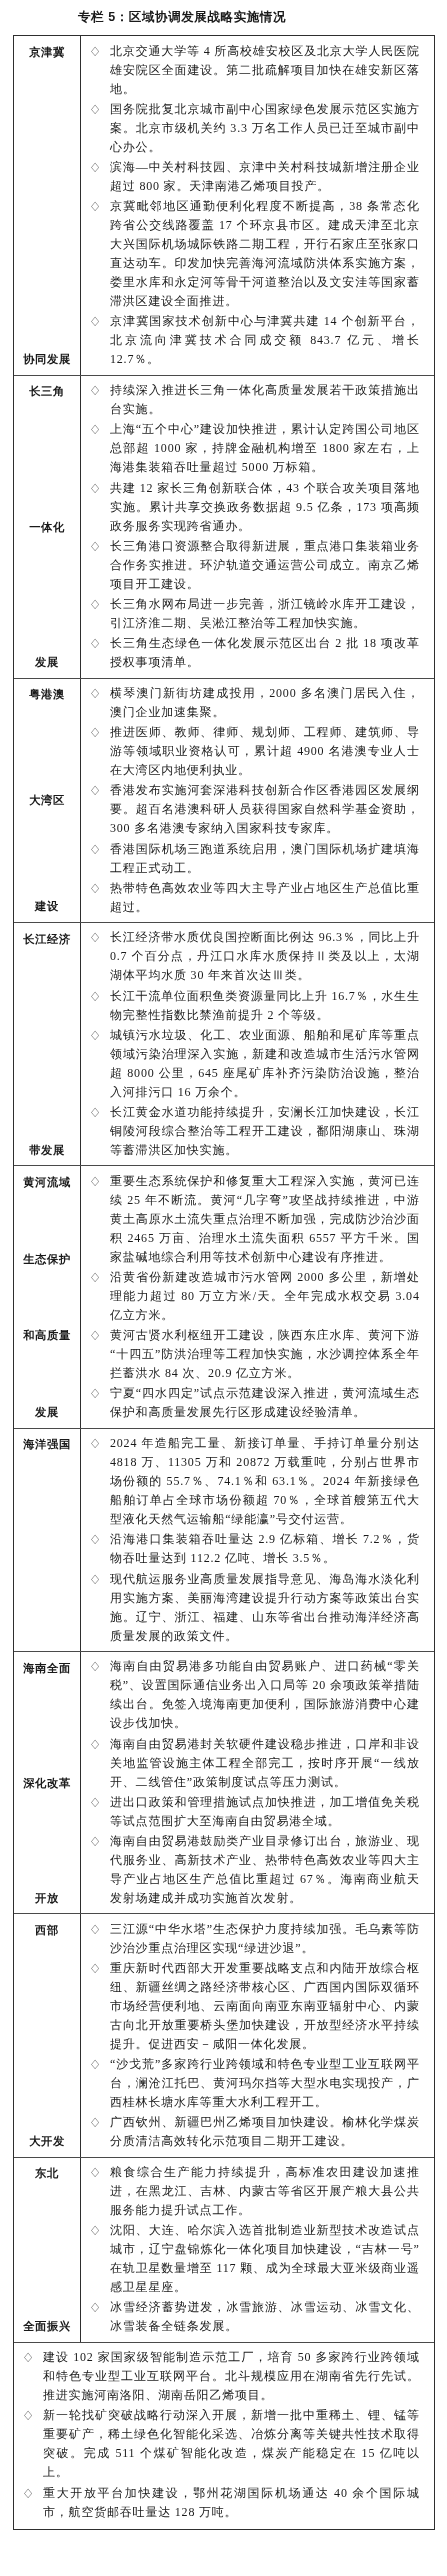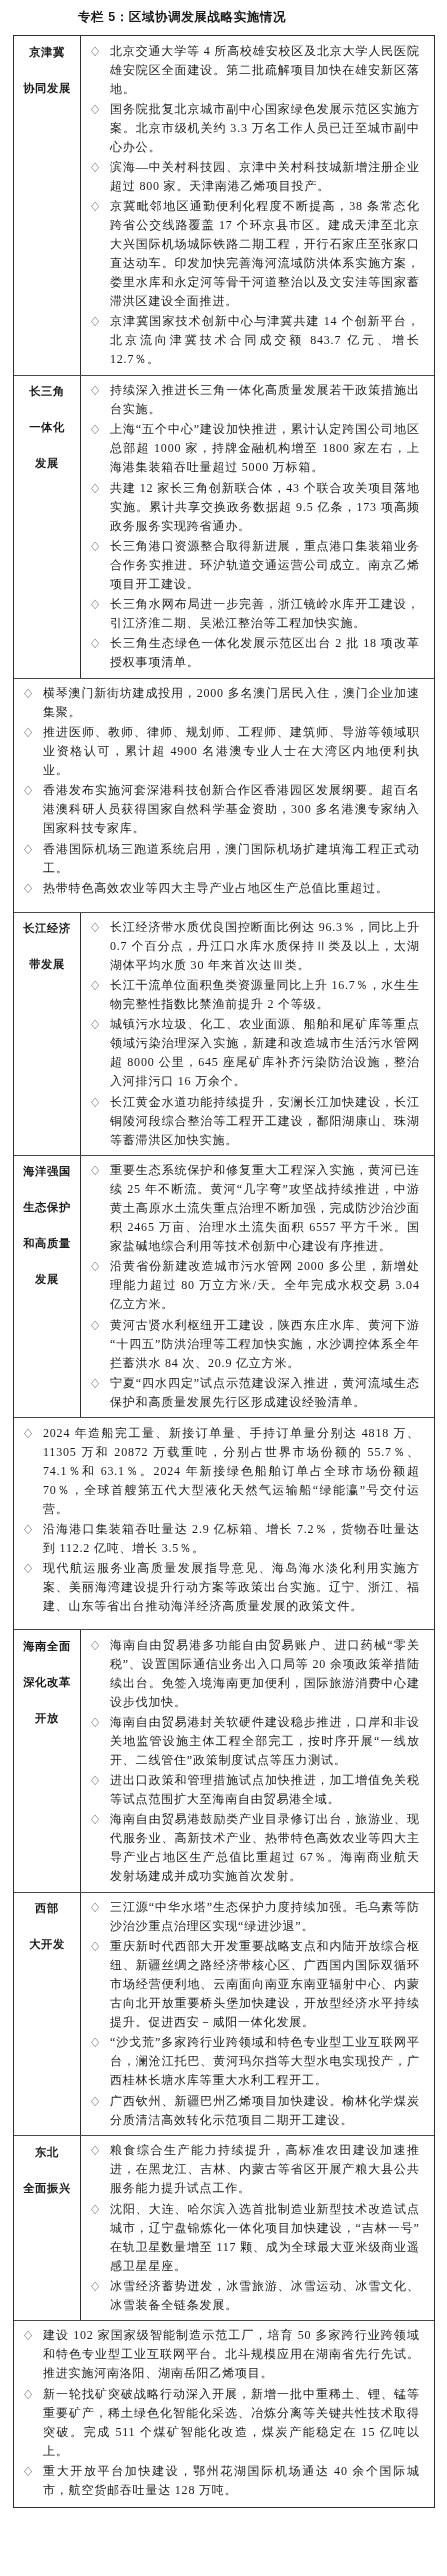--- a/index.html
+++ b/index.html
@@ -41,30 +41,29 @@
   .section + .section {
     border-top: 1.2px solid #4a4a4a;
   }
   .section-label-cell {
     width: 67px;
     min-width: 67px;
     box-sizing: border-box;
     border-right: 0.9px solid #2e2e2e;
     display: flex;
     flex-direction: column;
-    justify-content: flex-start;
+    justify-content: space-between;
     align-items: center;
     text-align: center;
     font-family: "Liberation Sans", sans-serif;
     font-weight: bold;
     font-size: 11.3px;
     line-height: 24px;
     letter-spacing: 0.6px;
     padding: 3.6px 1.2px;
-    gap: 12px;
   }
   .section-content-cell {
     flex: 1;
     box-sizing: border-box;
     padding: 5.4px 14.3px 5.4px 10px;
   }
   .bullet-item {
     display: grid;
     grid-template-columns: 19px 1fr;
     align-items: start;
@@ -172,20 +171,25 @@
   </div>
 
   <div class="bullet-item">
     <span class="bullet-marker">◇</span>
     <span class="bullet-text">长三角生态绿色一体化发展示范区出台 2 批 18 项改革授权事项清单。</span>
   </div>
 </div>
   </div>
 
   <div class="section">
+    <div class="section-label-cell">
+          <div>粤港澳</div>
+          <div>大湾区</div>
+          <div>建设</div>
+        </div>
     <div class="section-content-cell">
   <div class="bullet-item">
     <span class="bullet-marker">◇</span>
     <span class="bullet-text">横琴澳门新街坊建成投用，2000 多名澳门居民入住，澳门企业加速集聚。</span>
   </div>
 
   <div class="bullet-item">
     <span class="bullet-marker">◇</span>
     <span class="bullet-text">推进医师、教师、律师、规划师、工程师、建筑师、导游等领域职业资格认可，累计超 4900 名港澳专业人士在大湾区内地便利执业。</span>
   </div>
@@ -230,21 +234,21 @@
 
   <div class="bullet-item">
     <span class="bullet-marker">◇</span>
     <span class="bullet-text">长江黄金水道功能持续提升，安澜长江加快建设，长江铜陵河段综合整治等工程开工建设，鄱阳湖康山、珠湖等蓄滞洪区加快实施。</span>
   </div>
 </div>
   </div>
 
   <div class="section">
     <div class="section-label-cell">
-          <div>海洋强国</div>
+          <div>黄河流域</div>
           <div>生态保护</div>
           <div>和高质量</div>
           <div>发展</div>
         </div>
     <div class="section-content-cell">
   <div class="bullet-item">
     <span class="bullet-marker">◇</span>
     <span class="bullet-text">重要生态系统保护和修复重大工程深入实施，黄河已连续 25 年不断流。黄河“几字弯”攻坚战持续推进，中游黄土高原水土流失重点治理不断加强，完成防沙治沙面积 2465 万亩、治理水土流失面积 6557 平方千米。国家盐碱地综合利用等技术创新中心建设有序推进。</span>
   </div>
 
@@ -259,20 +263,23 @@
   </div>
 
   <div class="bullet-item">
     <span class="bullet-marker">◇</span>
     <span class="bullet-text">宁夏“四水四定”试点示范建设深入推进，黄河流域生态保护和高质量发展先行区形成建设经验清单。</span>
   </div>
 </div>
   </div>
 
   <div class="section">
+    <div class="section-label-cell">
+          <div>海洋强国</div>
+        </div>
     <div class="section-content-cell">
   <div class="bullet-item">
     <span class="bullet-marker">◇</span>
     <span class="bullet-text">2024 年造船完工量、新接订单量、手持订单量分别达 4818 万、11305 万和 20872 万载重吨，分别占世界市场份额的 55.7％、74.1％和 63.1％。2024 年新接绿色船舶订单占全球市场份额超 70％，全球首艘第五代大型液化天然气运输船“绿能瀛”号交付运营。</span>
   </div>
 
   <div class="bullet-item">
     <span class="bullet-marker">◇</span>
     <span class="bullet-text">沿海港口集装箱吞吐量达 2.9 亿标箱、增长 7.2％，货物吞吐量达到 112.2 亿吨、增长 3.5％。</span>
   </div>

